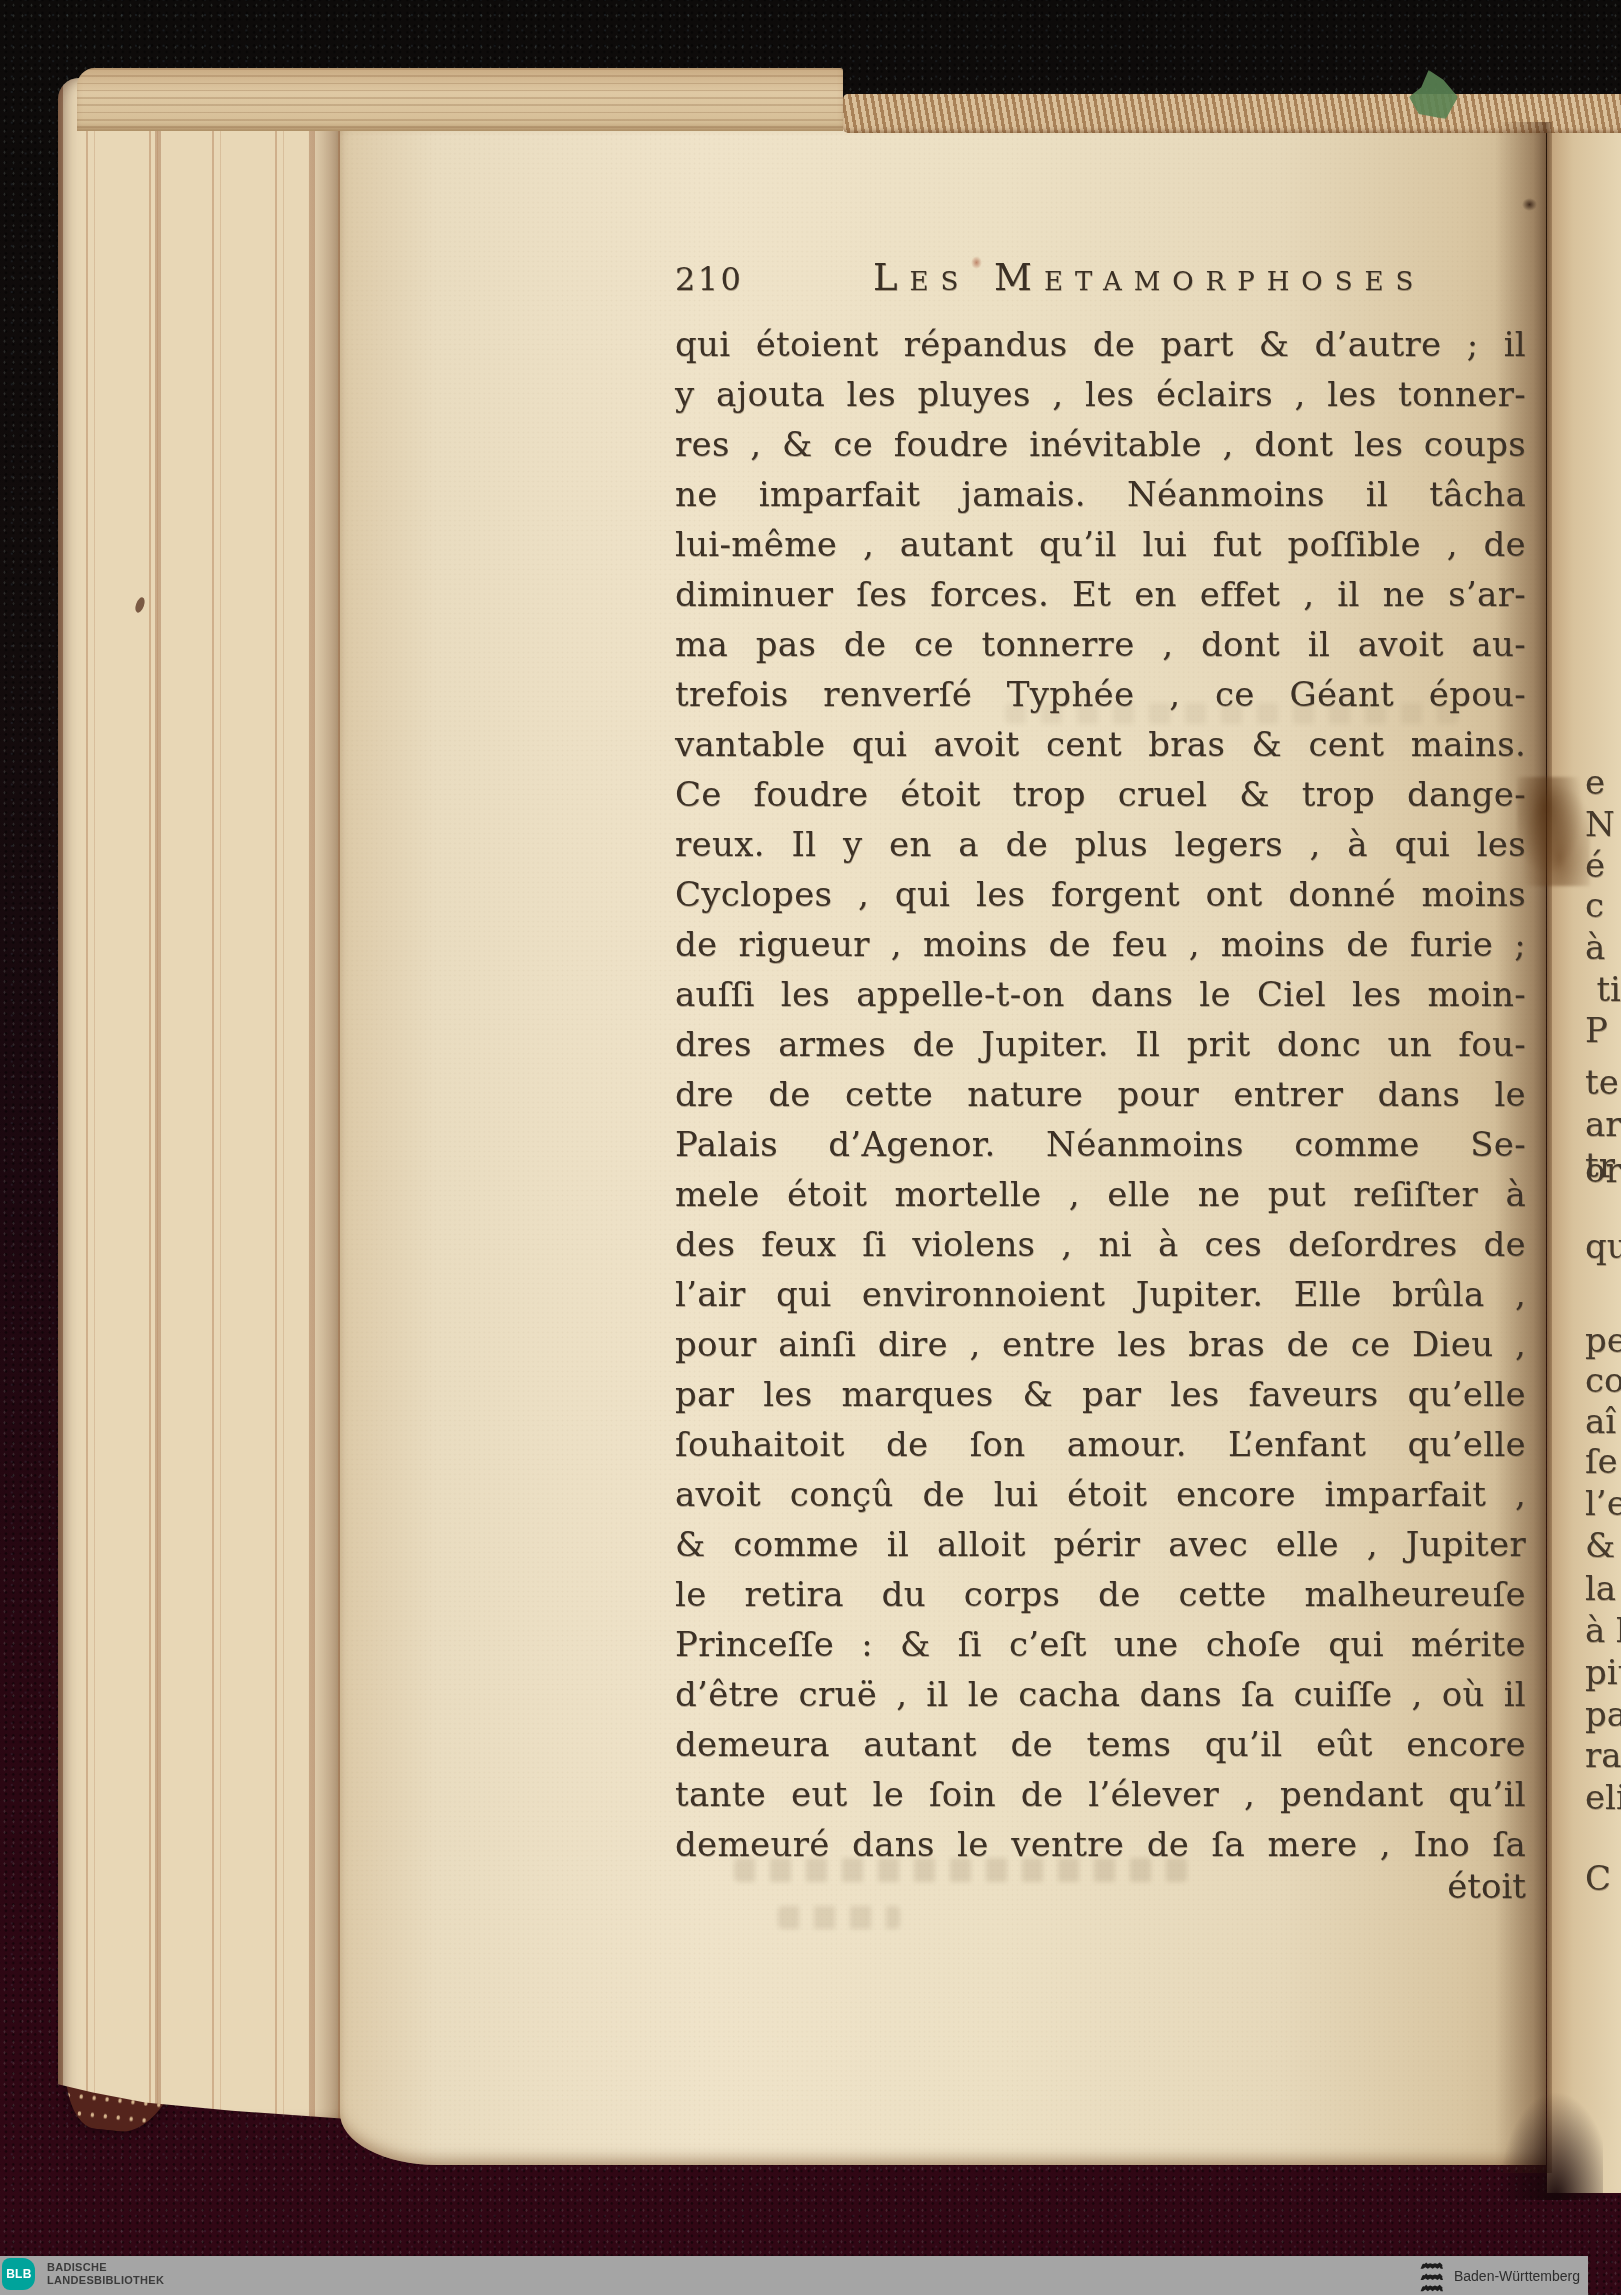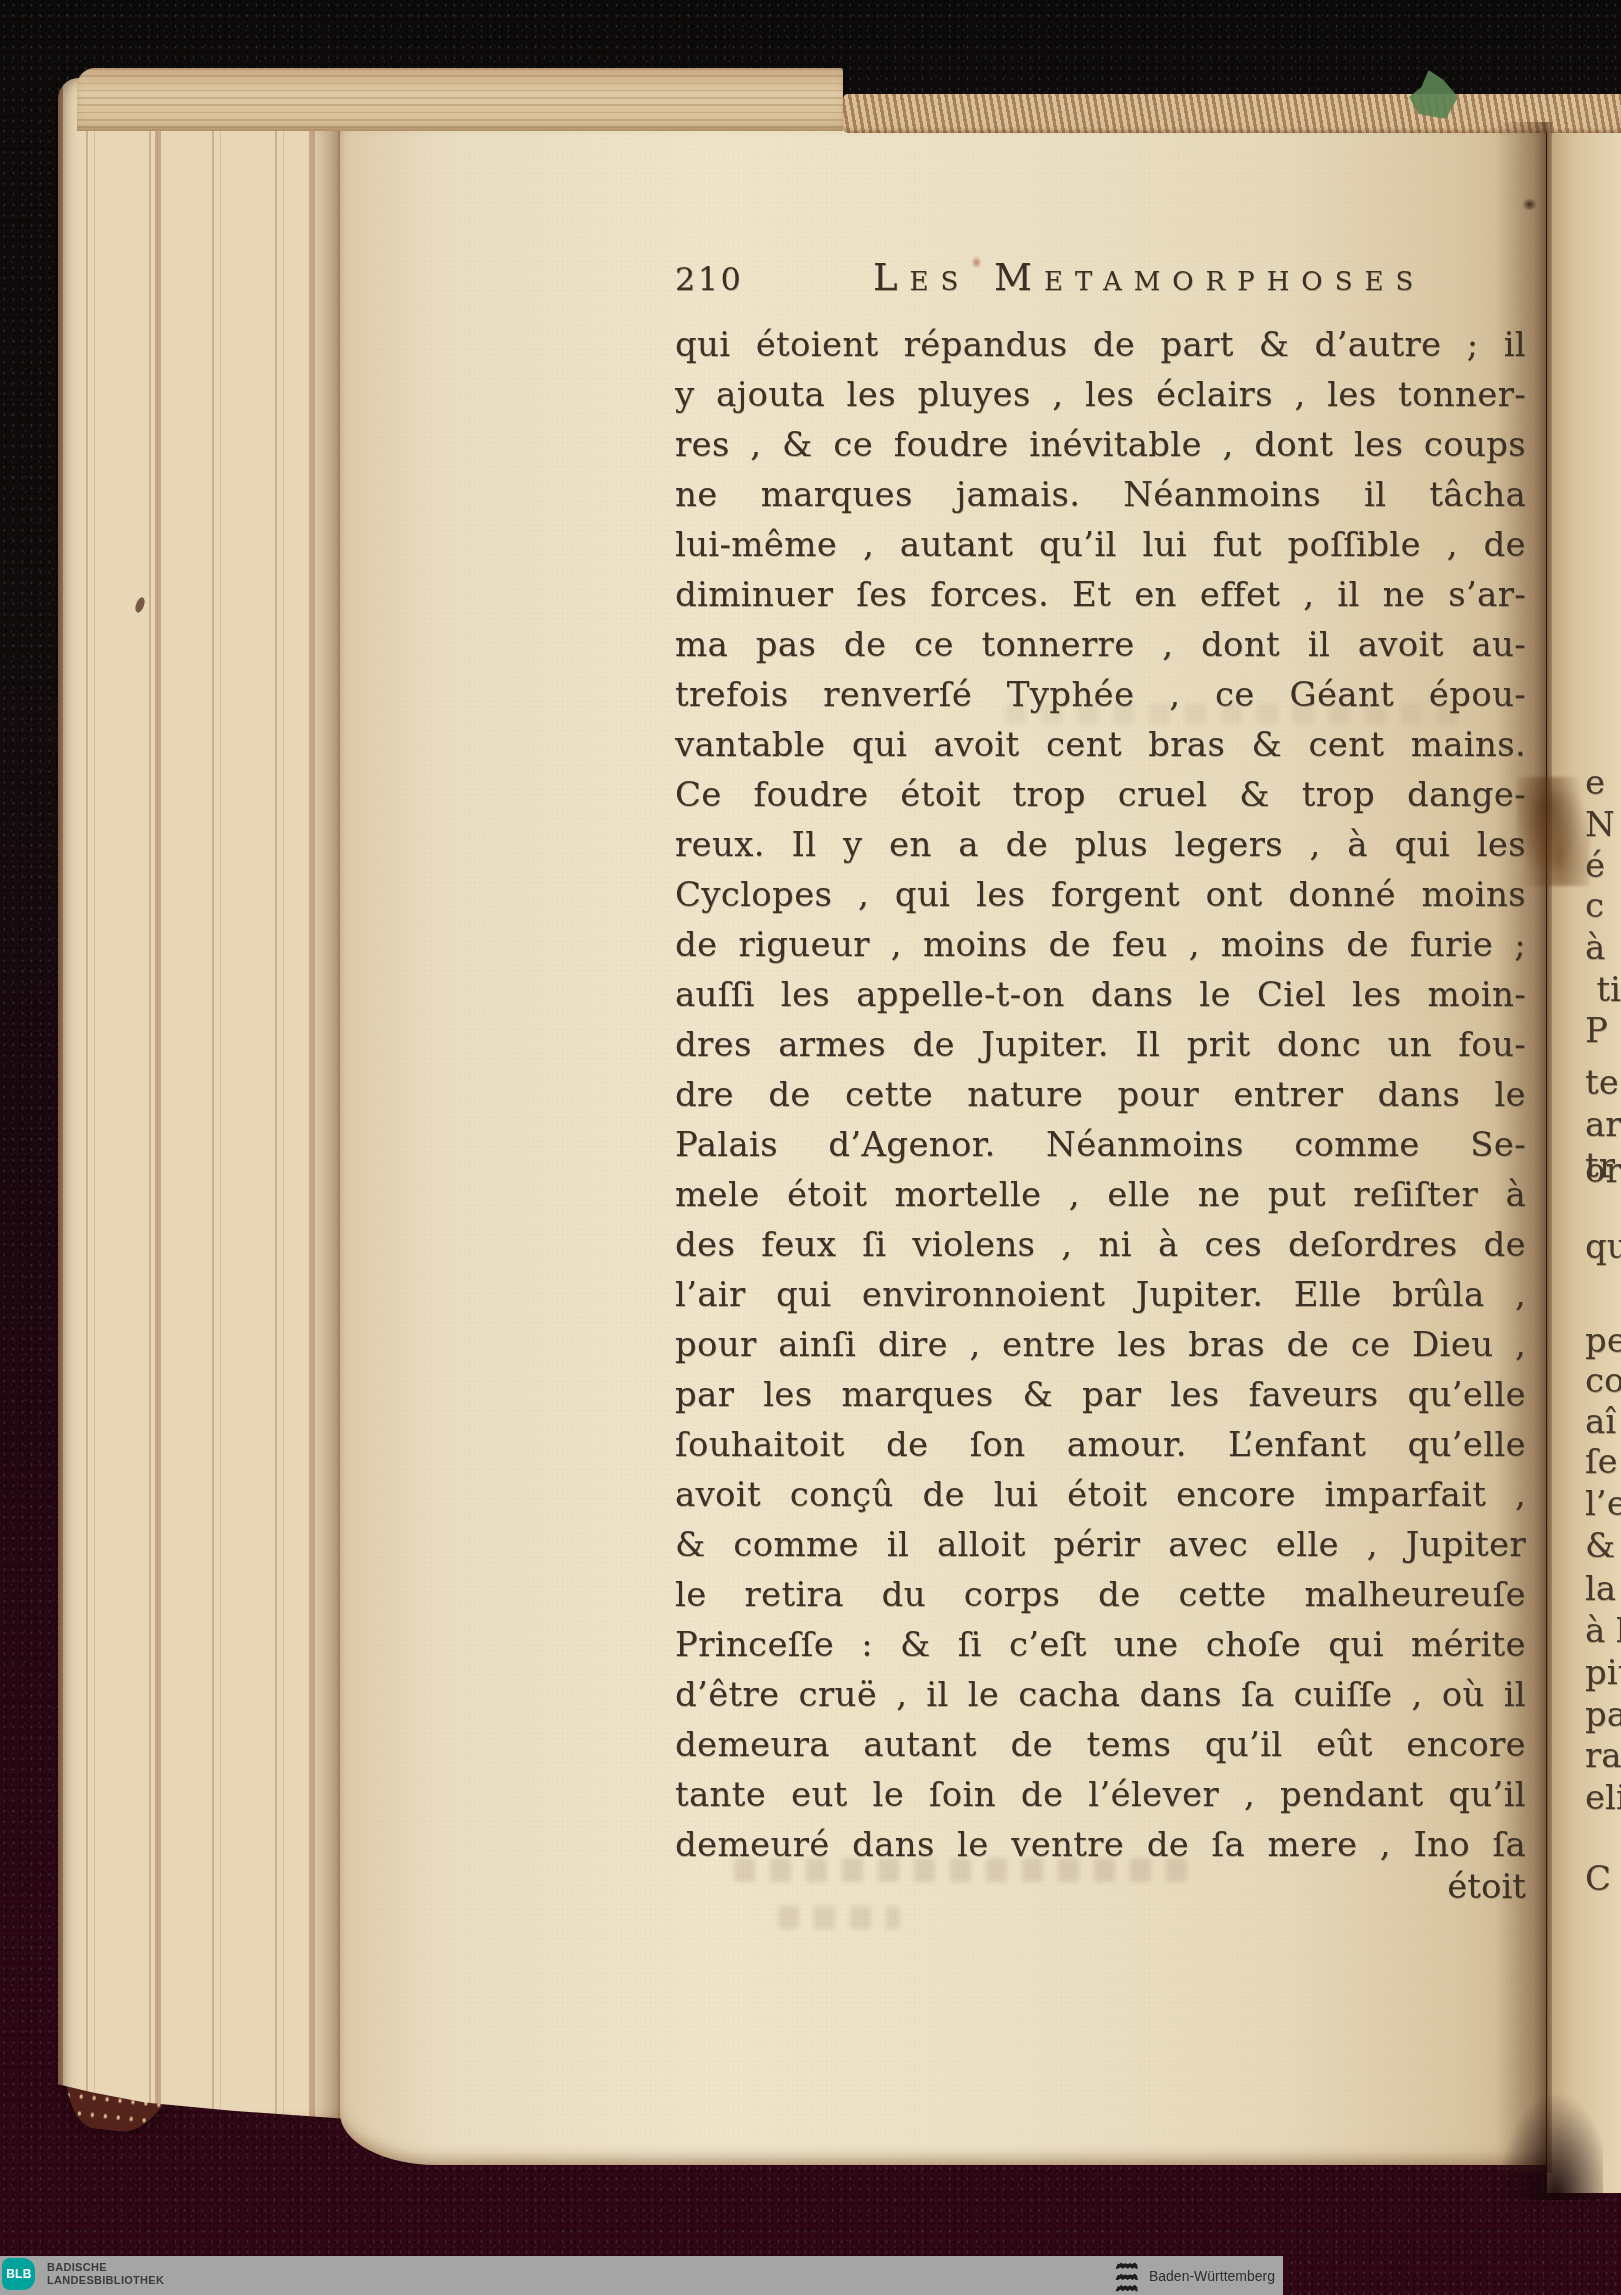--- a/index.html
+++ b/index.html
@@ -120,21 +120,21 @@
     background:radial-gradient(rgba(40,20,10,.8), rgba(40,20,10,0) 70%);}
   .speck-dark{position:absolute;left:136px;top:597px;width:8px;height:16px;z-index:5;
     background:#55301e;border-radius:50%;transform:rotate(20deg);opacity:.75;}
   .ghost{position:absolute;z-index:4;filter:blur(2.4px);border-radius:4.9px;
     background:repeating-linear-gradient(90deg, rgba(110,90,60,.18) 0 21px, transparent 21px 36px);}
   .ghost.g1{left:734px;top:1858px;width:454px;height:24px;opacity:.85;}
   .ghost.g2{left:778px;top:1906px;width:122px;height:23px;opacity:.8;}
   .ghost.g3{left:1005px;top:703px;width:454px;height:21px;opacity:.45;}
   
   .footer-bar{
-    position:absolute;left:0;bottom:0;width:1283px;height:39px;z-index:10;
+    position:absolute;left:0;bottom:0;width:1588px;height:39px;z-index:10;
     font-family:"Liberation Sans", sans-serif;
   }
   .blb-logo{
     position:absolute;left:2.4px;top:2.4px;width:33px;height:32px;border-radius:8px 12px 12px 8px;
     display:flex;align-items:center;justify-content:center;
     color:#fff;font-weight:bold;font-size:12px;letter-spacing:0.2px;
   }
   .library-name{
     position:absolute;left:47px;top:4.9px;
     font-size:11px;font-weight:bold;color:#3b3b3b;letter-spacing:0.3px;line-height:13.4px;
@@ -163,21 +163,21 @@
   <div class="text-block">
     <div class="header-row">
       <span class="page-num">210</span>
       <span class="running-title">Les Metamorphoses</span>
     </div>
     <div class="body-lines">
 
     <div class="line">qui étoient répandus de part &amp; d’autre ; il</div>
         <div class="line">y ajouta les pluyes , les éclairs , les tonner-</div>
         <div class="line">res , &amp; ce foudre inévitable , dont les coups</div>
-        <div class="line">ne marques jamais. Néanmoins il tâcha</div>
+        <div class="line">ne imparfait jamais. Néanmoins il tâcha</div>
         <div class="line">lui-même , autant qu’il lui fut poſſible , de</div>
         <div class="line">diminuer ſes forces. Et en effet , il ne s’ar-</div>
         <div class="line">ma pas de ce tonnerre , dont il avoit au-</div>
         <div class="line">trefois renverſé Typhée , ce Géant épou-</div>
         <div class="line">vantable qui avoit cent bras &amp; cent mains.</div>
         <div class="line">Ce foudre étoit trop cruel &amp; trop dange-</div>
         <div class="line">reux. Il y en a de plus legers , à qui les</div>
         <div class="line">Cyclopes , qui les forgent ont donné moins</div>
         <div class="line">de rigueur , moins de feu , moins de furie ;</div>
         <div class="line">auſſi les appelle-t-on dans le Ciel les moin-</div>

